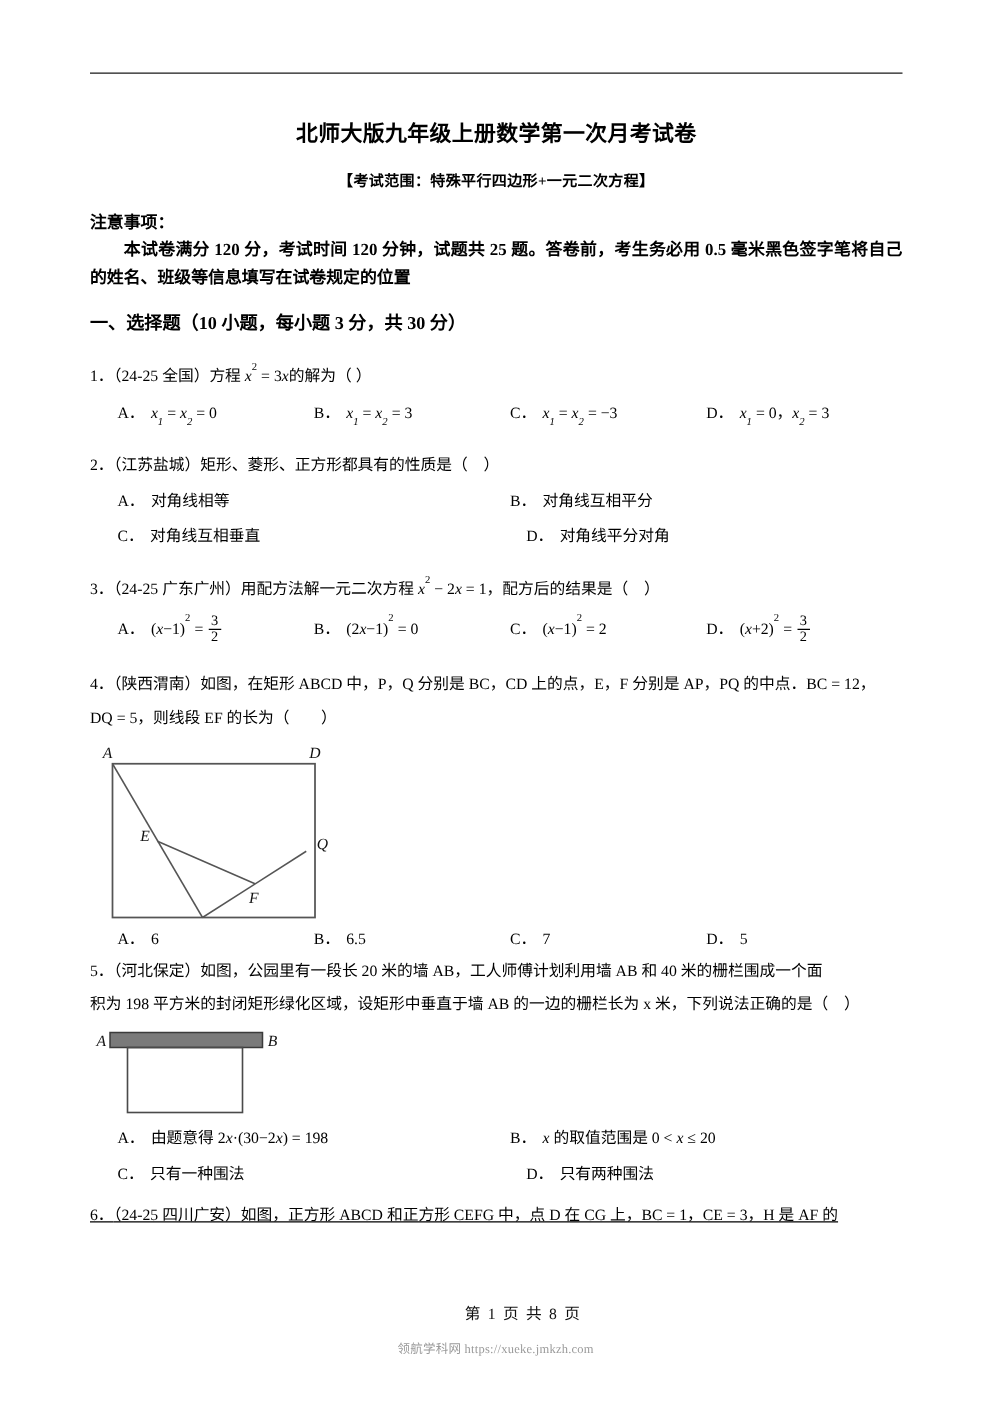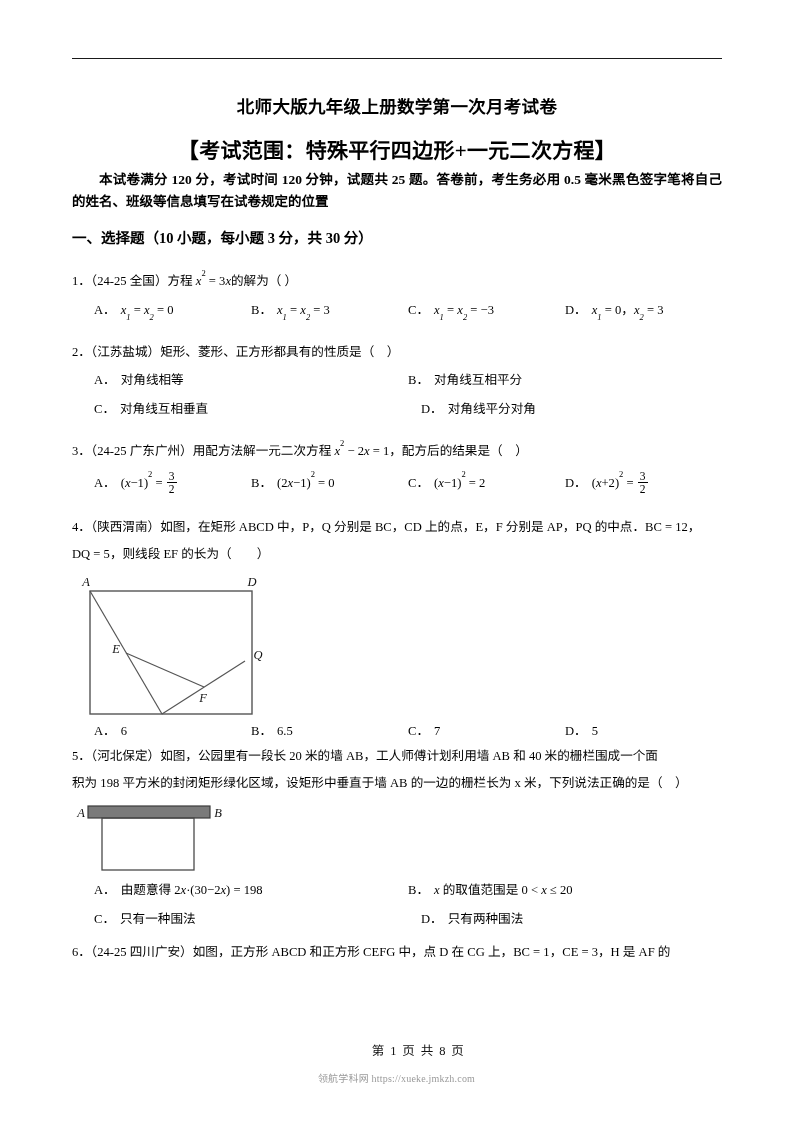--- a/index.html
+++ b/index.html
@@ -44,21 +44,21 @@
   .doc-title {
     text-align: center;
     font-size: 17.5px;
     font-weight: bold;
     letter-spacing: .3px;
     margin: 6px 0 0 0;
     line-height: 1.5;
   }
   .doc-subtitle {
     text-align: center;
-    font-size: 21px;
+    font-size: 12px;
     font-weight: bold;
     letter-spacing: .3px;
     margin: 16px 0 0 0;
     line-height: 1.5;
   }
 
   .notice-title {
     font-size: 13.5px;
     font-weight: bold;
     margin: 14px 0 0 0;
@@ -172,20 +172,21 @@
 
 <div class="page">
 
   <div class="header-rule"></div>
 
   <div class="content">
 
     <div class="doc-title">北师大版九年级上册数学第一次月考试卷</div>
     <div class="doc-subtitle">【考试范围：特殊平行四边形+一元二次方程】</div>
 
+    <div class="notice-title">注意事项：</div>
     <div class="notice-body">本试卷满分 120 分，考试时间 120 分钟，试题共 25 题。答卷前，考生务必用 0.5 毫米黑色签字笔将自己的姓名、班级等信息填写在试卷规定的位置</div>
 
     <div class="section-title">一、选择题（10 小题，每小题 3 分，共 30 分）</div>
 
     <div class="q">
       <div class="q-stem">
         <span>1．</span><span>（24-25 全国）</span><span>方程</span>
         <span class="m"><span class="mi">x</span><sup>2</sup><span class="up"> = 3</span><span class="mi">x</span></span><span>的解为（ ）</span>
       </div>
       <div class="opts opts-4">
@@ -330,21 +331,21 @@
           <div class="opt">
             <span class="opt-label">C．</span><span>只有一种围法</span>
           </div>
           <div class="opt">
             <span class="opt-label">D．</span><span>只有两种围法</span>
           </div>
         </div>
       </div>
     </div>
 
-    <div class="q" style="margin-top:11px;">
+    <div class="q" style="margin-top:11px;text-decoration:underline;">
       <div class="q-stem">
         <span>6．</span><span>（24-25 四川广安）</span><span>如图，正方形 ABCD 和正方形 CEFG 中，点 D 在 CG 上，BC = 1，CE = 3，H 是 AF 的</span>
       </div>
     </div>
 
   </div>
 
   <div class="footer-page">第 1 页 共 8 页</div>
   <div class="footer-mark">领航学科网 https://xueke.jmkzh.com</div>
 

